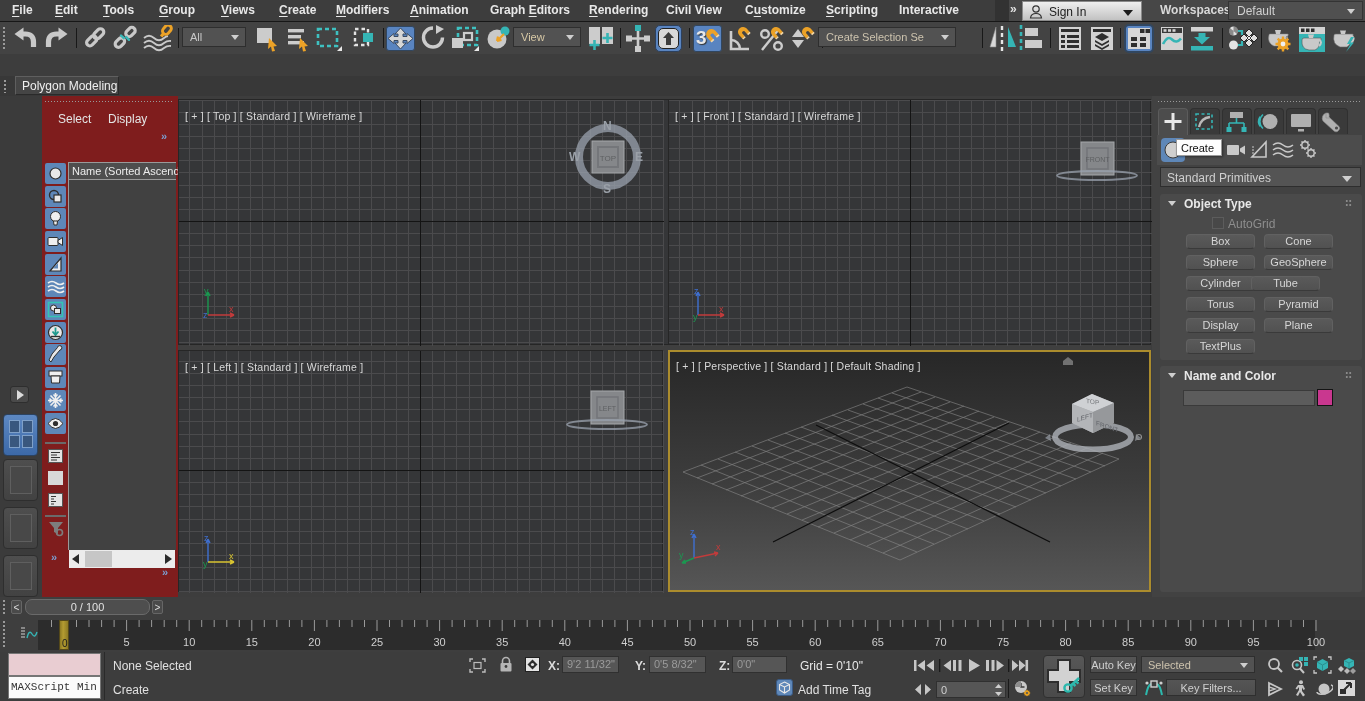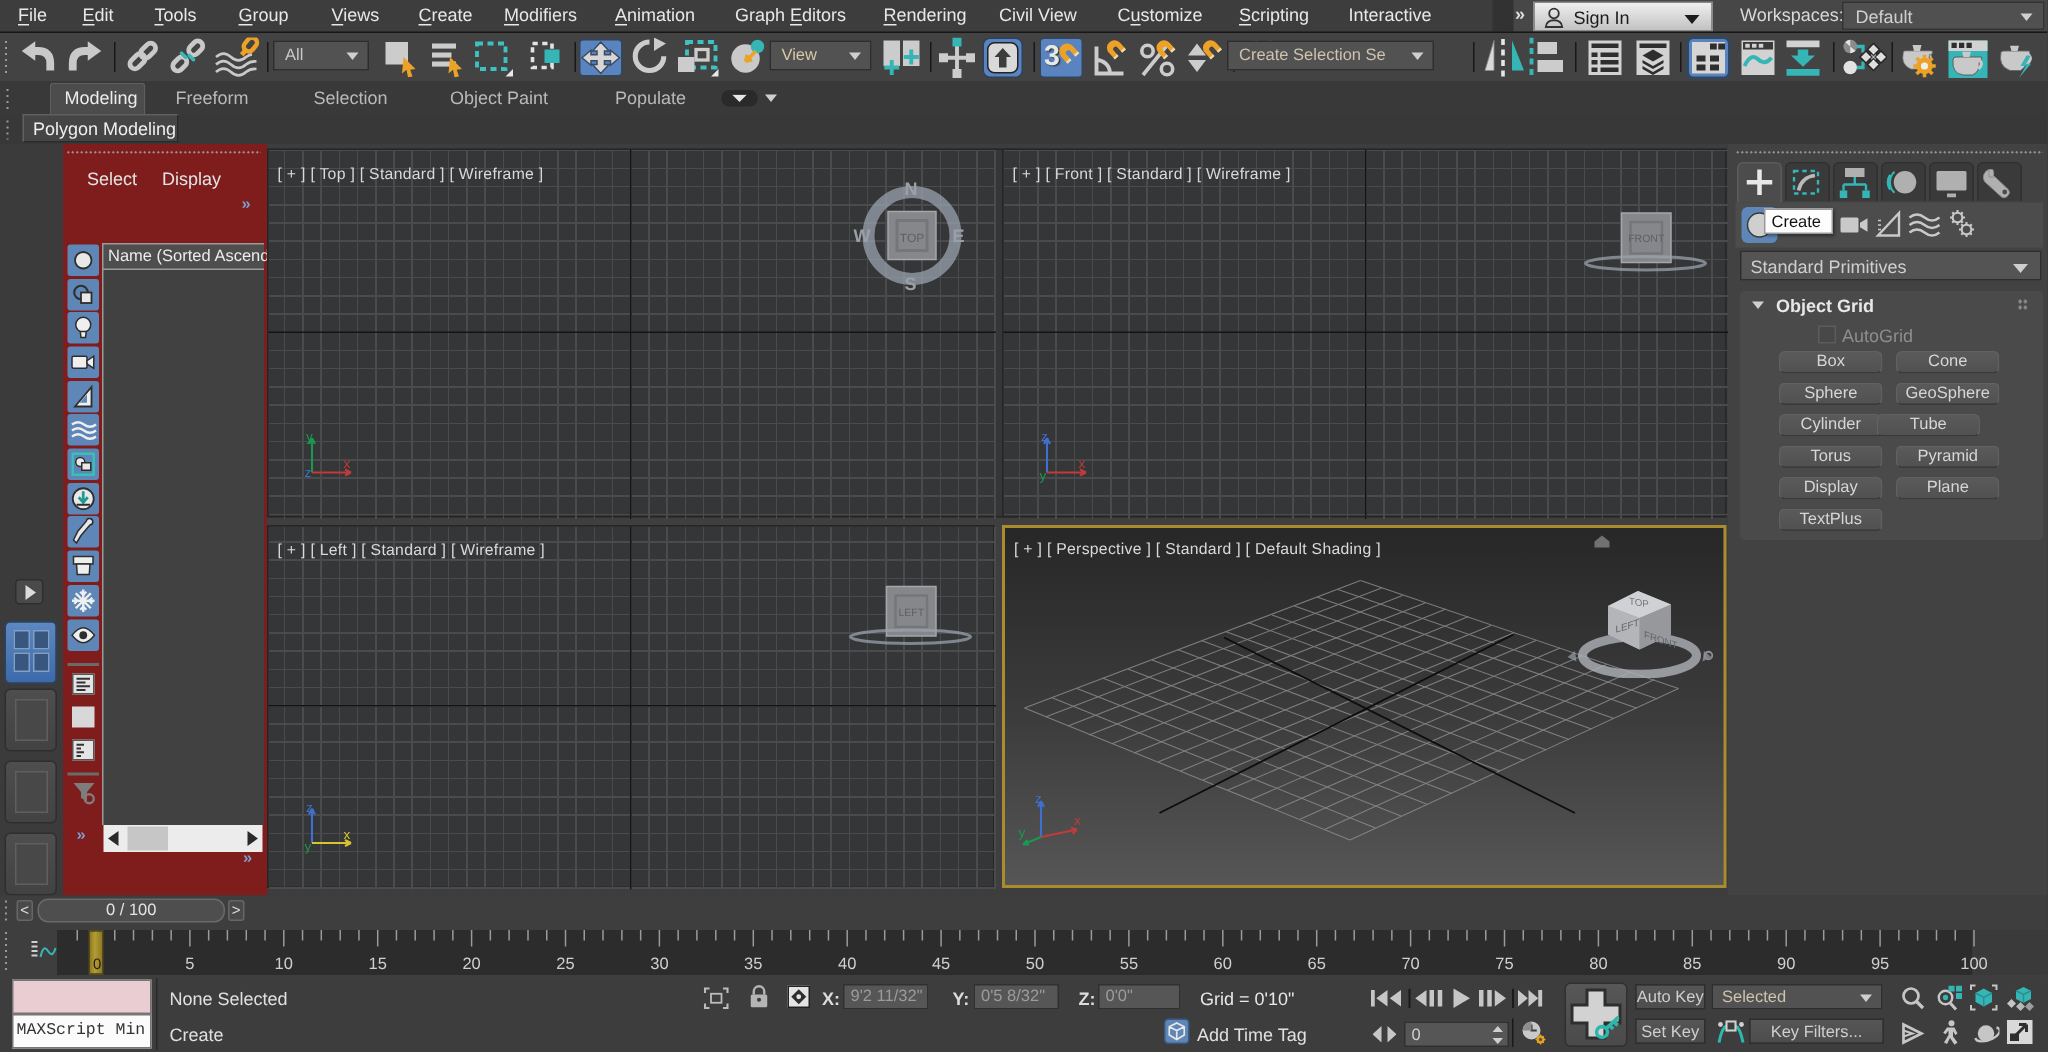--- a/index.html
+++ b/index.html
@@ -1,19 +1,19 @@
 <!DOCTYPE html>
 <html><head><meta charset="utf-8"><style>
 *{margin:0;padding:0;box-sizing:border-box;}
 html,body{width:1365px;height:701px;overflow:hidden;background:#3d3d3d;font-family:"Liberation Sans",sans-serif;}
 .abs{position:absolute;}
 #stage{position:relative;width:1365px;height:701px;}
 
 #menubar{left:0;top:0;width:1365px;height:21px;background:#3d3d3d;color:#e8e8e8;font-size:12px;}
-#menubar .mi{position:absolute;top:3px;}
+#menubar .mi{position:absolute;top:3px;font-weight:bold;}
 #menubar .mi u{text-decoration-thickness:1px;text-underline-offset:2px;}
 #menuline{left:0;top:21px;width:1365px;height:1px;background:#171717;}
 
 #toolbar{left:0;top:22px;width:1365px;height:32px;background:#434343;}
 .sep{position:absolute;top:6px;width:1px;height:20px;background:#181818;}
 .ti{position:absolute;top:3px;width:26px;height:26px;}
 .tbtn{position:absolute;border-radius:3px;}
 .blue{background:#5984c0;border:1px solid #31465f;border-radius:3px;}
 .grip{position:absolute;background-image:radial-gradient(circle,#9a9a9a 34%,transparent 36%);background-size:4px 4px;}
 .hgrip{position:absolute;height:3px;background-image:radial-gradient(circle,#9a9a9a 30%,transparent 36%);background-size:3px 3px;}
@@ -403,33 +403,20 @@
         </svg>
       </div>
 <div class="ti" style="left:1331px;width:28px">
         <svg width="28" height="28" viewBox="0 0 28 28">
           <path d="M3 10 Q1 19 9 22 L16 22 Q21 19 20.5 12 Q23 11 22 9 L5 9 Q3 9 3 10 Z" fill="#c9c9c9" stroke="#666" stroke-width="0.6"></path>
           <path d="M10 9 L9 5.5 L15 5.5 L14 9 Z" fill="#c9c9c9"></path>
           <path d="M20 11 Q25 13 20 18" fill="none" stroke="#c9c9c9" stroke-width="2.2"></path>
           <path d="M20 12 L16 19 L19.5 19 L15 27 L23 17.5 L19.5 17.5 L23 12 Z" fill="#35b5b5"></path>
         </svg>
       </div>
-</div>
-<div class="abs" id="ribbon">
-<div class="grip" style="left:3px;top:4px;width:5px;height:15px"></div>
-<div class="abs" style="left:33px;top:1px;width:64px;height:21px;background:#4c4c4c;border:1px solid #5e5e5e;border-bottom:none;border-radius:3px 3px 0 0"></div>
-<span class="rtab" style="left:43px;color:#ececec">Modeling</span>
-<span class="rtab" style="left:117px">Freeform</span>
-<span class="rtab" style="left:209px">Selection</span>
-<span class="rtab" style="left:300px">Object Paint</span>
-<span class="rtab" style="left:410px">Populate</span>
-<div class="abs" style="left:481px;top:6px;width:24px;height:11px;background:#2a2a2a;border-radius:5px">
-        <div style="position:absolute;left:7px;top:3px;width:10px;height:5px;background:#e6e6e6;clip-path:polygon(0 0,100% 0,50% 100%)"></div>
-      </div>
-<div class="abs" style="left:510px;top:9px;width:0;height:0;border-left:4px solid transparent;border-right:4px solid transparent;border-top:5px solid #cfcfcf"></div>
 </div>
 <div class="abs" id="polyrow">
 <div class="grip" style="left:3px;top:3px;width:5px;height:14px"></div>
 <div class="abs" style="left:15px;top:0px;width:104px;height:19px;background:#454545;border:1px solid #5f5f5f;border-bottom-color:#2a2a2a;border-right-color:#2a2a2a;color:#efefef;font-size:12px;">
         <span style="position:absolute;left:6px;top:2px">Polygon Modeling</span>
       </div>
 </div>
 <div class="abs" id="leftrail" style="left:0;top:96px;width:42px;height:501px;background:#3b3b3b">
 <div class="abs" style="left:10px;top:290px;width:19px;height:17px;background:#4a4a4a;border:1px solid #2e2e2e;border-radius:3px">
         <div style="position:absolute;left:6px;top:3px;width:0;height:0;border-top:5px solid transparent;border-bottom:5px solid transparent;border-left:7px solid #dcdcdc"></div>
@@ -976,37 +963,44 @@
         </svg>
       </div>
 
 <div class="abs" style="left:8px;top:71px;width:201px;height:20px;background:#545454;border:1px solid #2e2e2e">
         <span style="position:absolute;left:6px;top:3px;color:#cfcfcf;font-size:12px">Standard Primitives</span>
         <div style="position:absolute;right:8px;top:8px;width:0;height:0;border-left:5px solid transparent;border-right:5px solid transparent;border-top:6px solid #cfcfcf"></div>
       </div>
 
 <div class="abs" style="left:8px;top:98px;width:202px;height:166px;background:#4a4a4a;border-radius:3px">
  <div class="rollarrow" style="left:8px;top:7px"></div>
- <span style="position:absolute;left:24px;top:3px;color:#e8e8e8;font-size:12px;font-weight:bold">Object Grid</span>
+ <span style="position:absolute;left:24px;top:3px;color:#e8e8e8;font-size:12px;font-weight:bold">Object Type</span>
  <div class="rollgrip" style="right:10px;top:5px"></div>
  <div class="abs" style="left:52px;top:23px;width:12px;height:12px;background:#484848;border:1px solid #5c5c5c"></div>
  <span style="position:absolute;left:68px;top:23px;color:#8e8e8e;font-size:12px">AutoGrid</span>
  <div class="rollbtn" style="left:26px;top:40px;width:69px;height:15px">Box</div>
  <div class="rollbtn" style="left:104px;top:40px;width:69px;height:15px">Cone</div>
  <div class="rollbtn" style="left:26px;top:61px;width:69px;height:15px">Sphere</div>
  <div class="rollbtn" style="left:104px;top:61px;width:69px;height:15px">GeoSphere</div>
  <div class="rollbtn" style="left:26px;top:82px;width:69px;height:15px">Cylinder</div>
  <div class="rollbtn" style="left:91px;top:82px;width:69px;height:15px">Tube</div>
  <div class="rollbtn" style="left:26px;top:103px;width:69px;height:15px">Torus</div>
  <div class="rollbtn" style="left:104px;top:103px;width:69px;height:15px">Pyramid</div>
  <div class="rollbtn" style="left:26px;top:124px;width:69px;height:15px">Display</div>
  <div class="rollbtn" style="left:104px;top:124px;width:69px;height:15px">Plane</div>
  <div class="rollbtn" style="left:26px;top:145px;width:69px;height:15px">TextPlus</div>
 </div>
 
+<div class="abs" style="left:8px;top:270px;width:202px;height:226px;background:#4a4a4a;border-radius:3px">
+ <div class="rollarrow" style="left:8px;top:7px"></div>
+ <span style="position:absolute;left:24px;top:3px;color:#e8e8e8;font-size:12px;font-weight:bold">Name and Color</span>
+ <div class="rollgrip" style="right:10px;top:5px"></div>
+ <div class="abs" style="left:23px;top:24px;width:132px;height:16px;background:#5c5c5c;border:1px solid #3a3a3a"></div>
+ <div class="abs" style="left:157px;top:23px;width:16px;height:17px;background:#c9378f;border:1px solid #141414"></div>
+</div>
 </div>
 <div class="abs" id="sliderrow">
 <div class="grip" style="left:2px;top:2px;width:5px;height:17px"></div>
 <div class="abs" style="left:11px;top:3px;width:11px;height:14px;background:#4a4a4a;border:1px solid #666;border-radius:2px;color:#ddd;font-size:10px;text-align:center;line-height:13px">&lt;</div>
 <div class="abs" style="left:25px;top:2px;width:125px;height:16px;background:#4e4e4e;border:1px solid #6a6a6a;border-radius:7px;color:#e2e2e2;font-size:11px;text-align:center;line-height:15px">0 / 100</div>
 <div class="abs" style="left:152px;top:3px;width:11px;height:14px;background:#4a4a4a;border:1px solid #666;border-radius:2px;color:#ddd;font-size:10px;text-align:center;line-height:13px">&gt;</div>
 </div>
 <div class="abs" id="ruler">
 <div class="grip" style="left:2px;top:2px;width:5px;height:28px"></div>
 <svg class="abs" style="left:20px;top:8px" width="18" height="16" viewBox="0 0 18 16">

